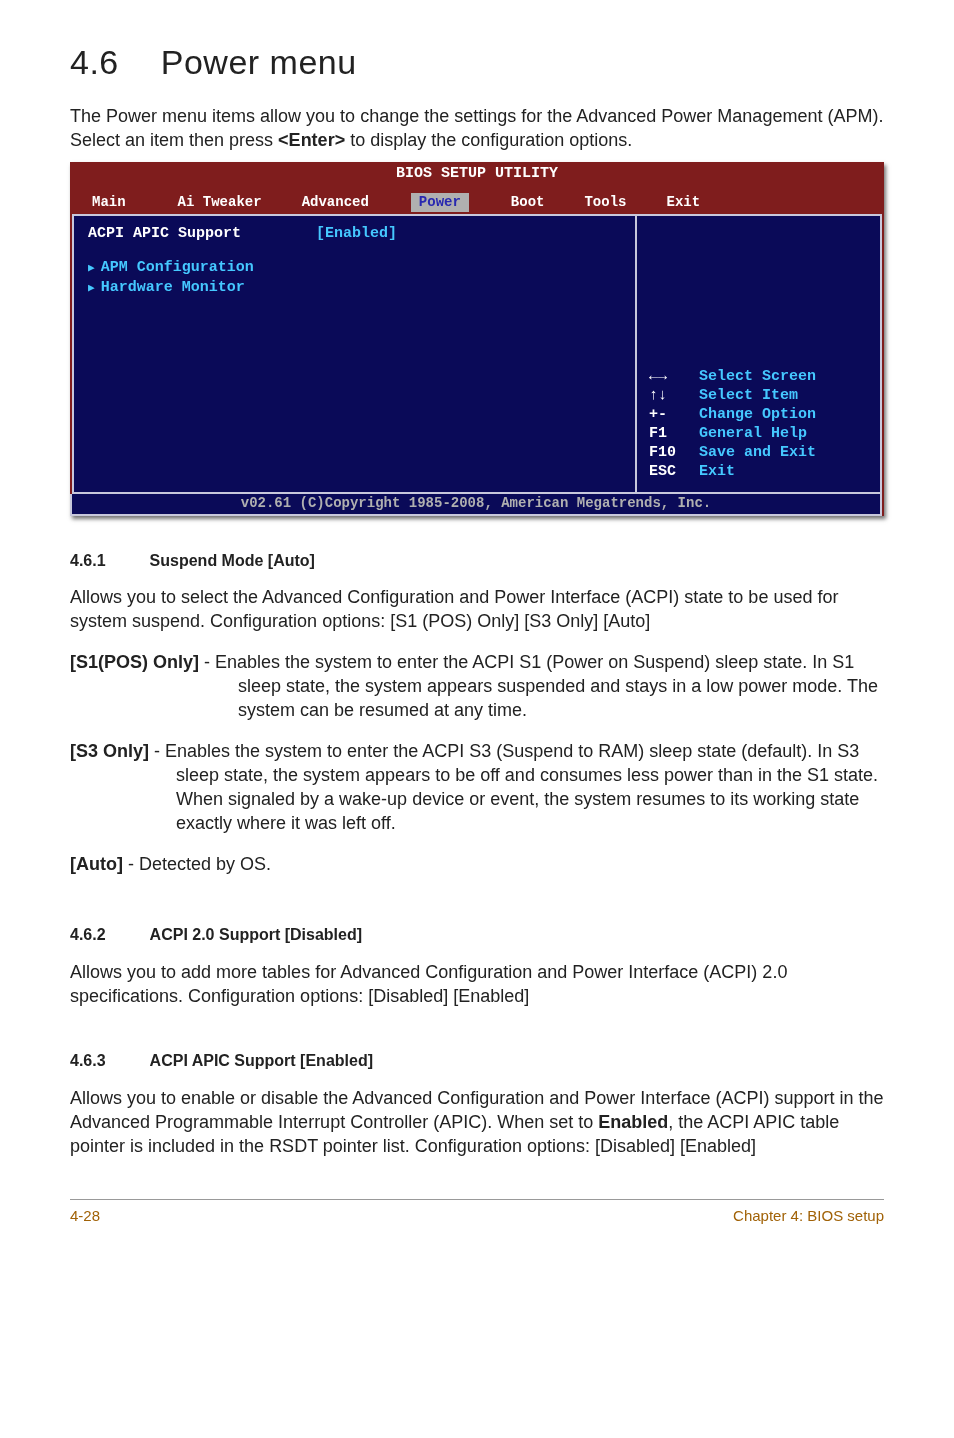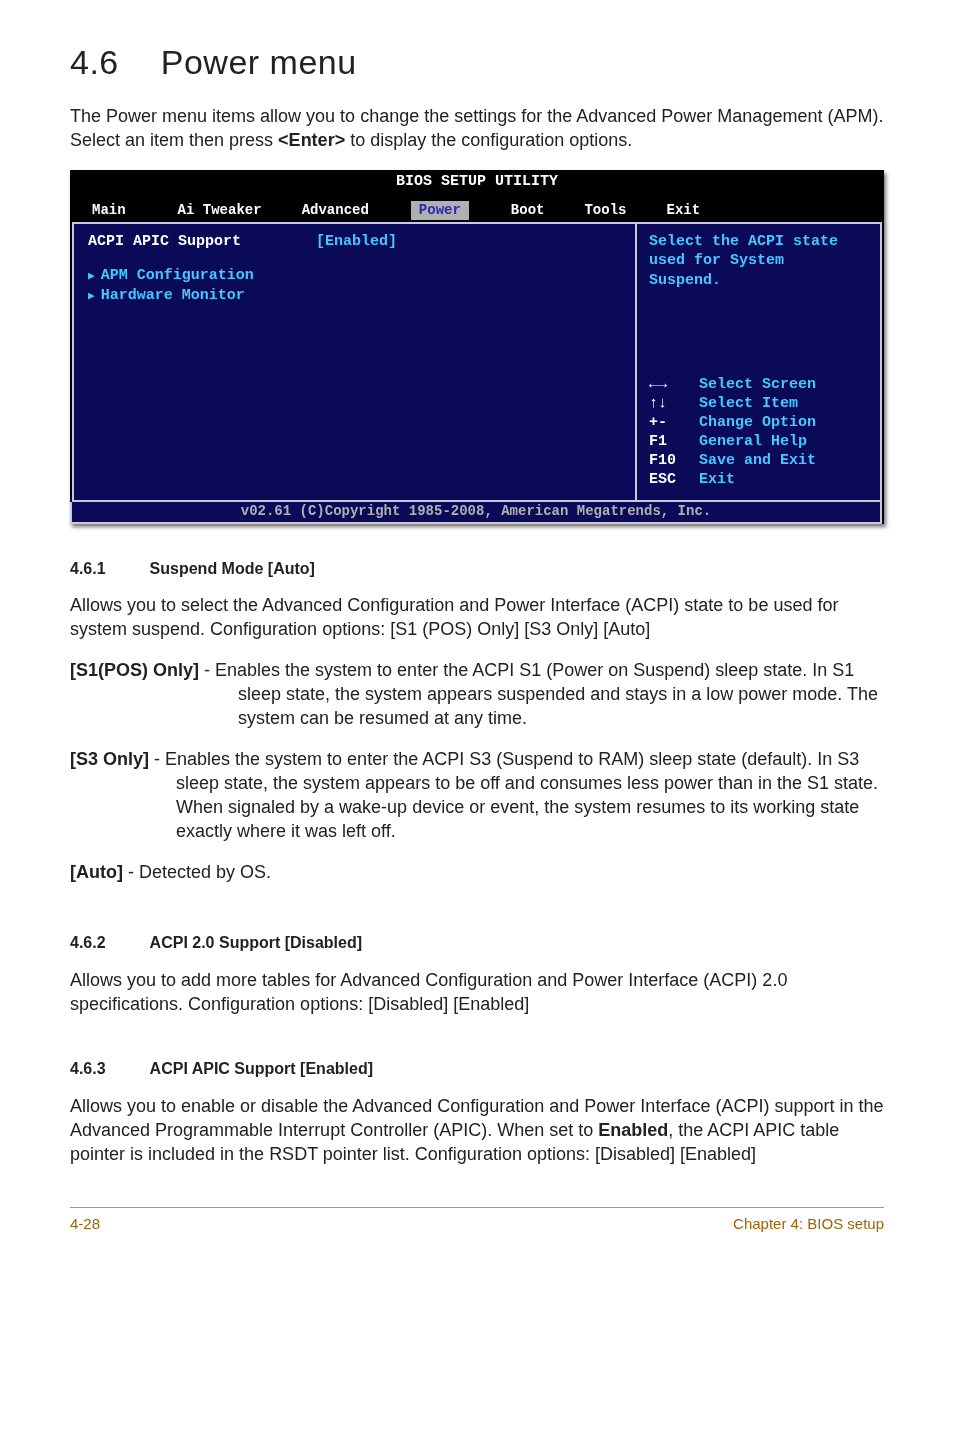--- a/index.html
+++ b/index.html
@@ -13,25 +13,25 @@
     font-size: 18px;
     line-height: 1.35;
   }
   h1.section-title {
     font-size: 34px;
     font-weight: normal;
     margin-bottom: 18px;
     letter-spacing: 0.5px;
   }
   h1.section-title .num { display: inline-block; margin-right: 42px; }
-  p.intro { margin-bottom: 18px; }
+  p.intro { margin-bottom: 10px; }
   strong { font-weight: bold; }
   
   .bioswrap {
-    background:#000000;
+    background:#7f1d1d;
     box-shadow: 2px 3px 4px rgba(0,0,0,0.55);
     margin-bottom: 34px;
   }
   .bioswrap .titlebar { text-align:center; color:#fff; font-family:"Courier New",monospace; font-weight:bold; font-size:15px; padding-top:2px;}
   .bioswrap .menubar {
     display:flex; color:#fff; font-family:"Courier New",monospace; font-weight:bold; font-size:14px;
     padding: 0 0 2px 22px; gap: 12px; margin-top: 8px;
   }
   .bioswrap .menubar span { padding: 0 18px 0 18px; }
   .bioswrap .menubar span.first { padding-left:0; padding-right: 26px;}
@@ -130,25 +130,20 @@
           <span class="tri">▶</span>
           <span>APM Configuration</span>
         </div>
         <div class="row">
           <span class="tri">▶</span>
           <span>Hardware Monitor</span>
         </div>
       </div>
     </div>
     <div class="panel rightpanel">
-      <div class="rtop">
-        <div>Select the ACPI state</div>
-        <div>used for System</div>
-        <div>Suspend.</div>
-      </div>
       <div class="rbot">
         <div class="row">
             <span class="key">←→</span>
             <span class="desc">Select Screen</span>
           </div>
         <div class="row">
             <span class="key">↑↓</span>
             <span class="desc">Select Item</span>
           </div>
         <div class="row">

